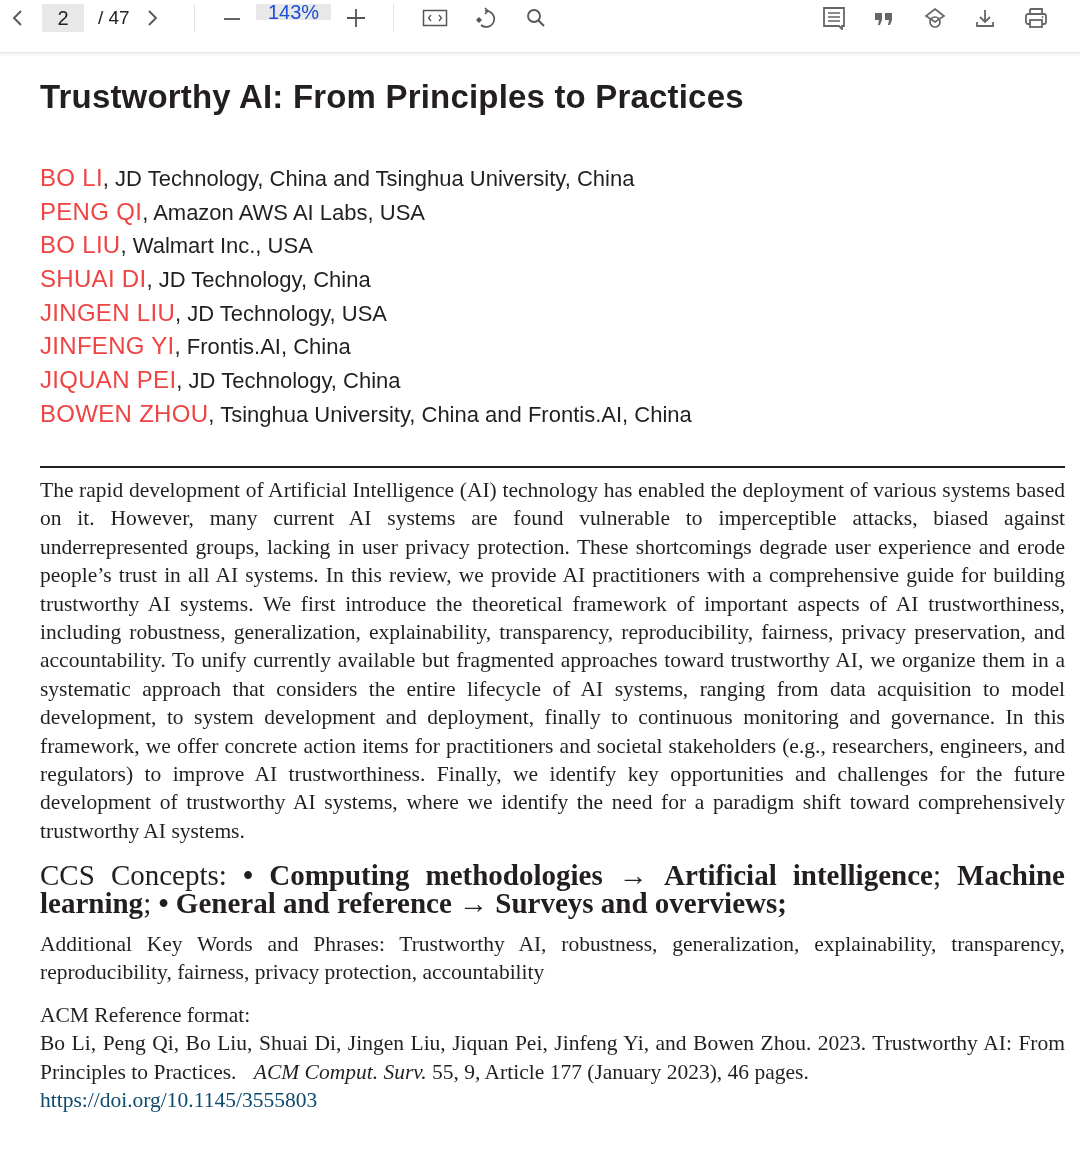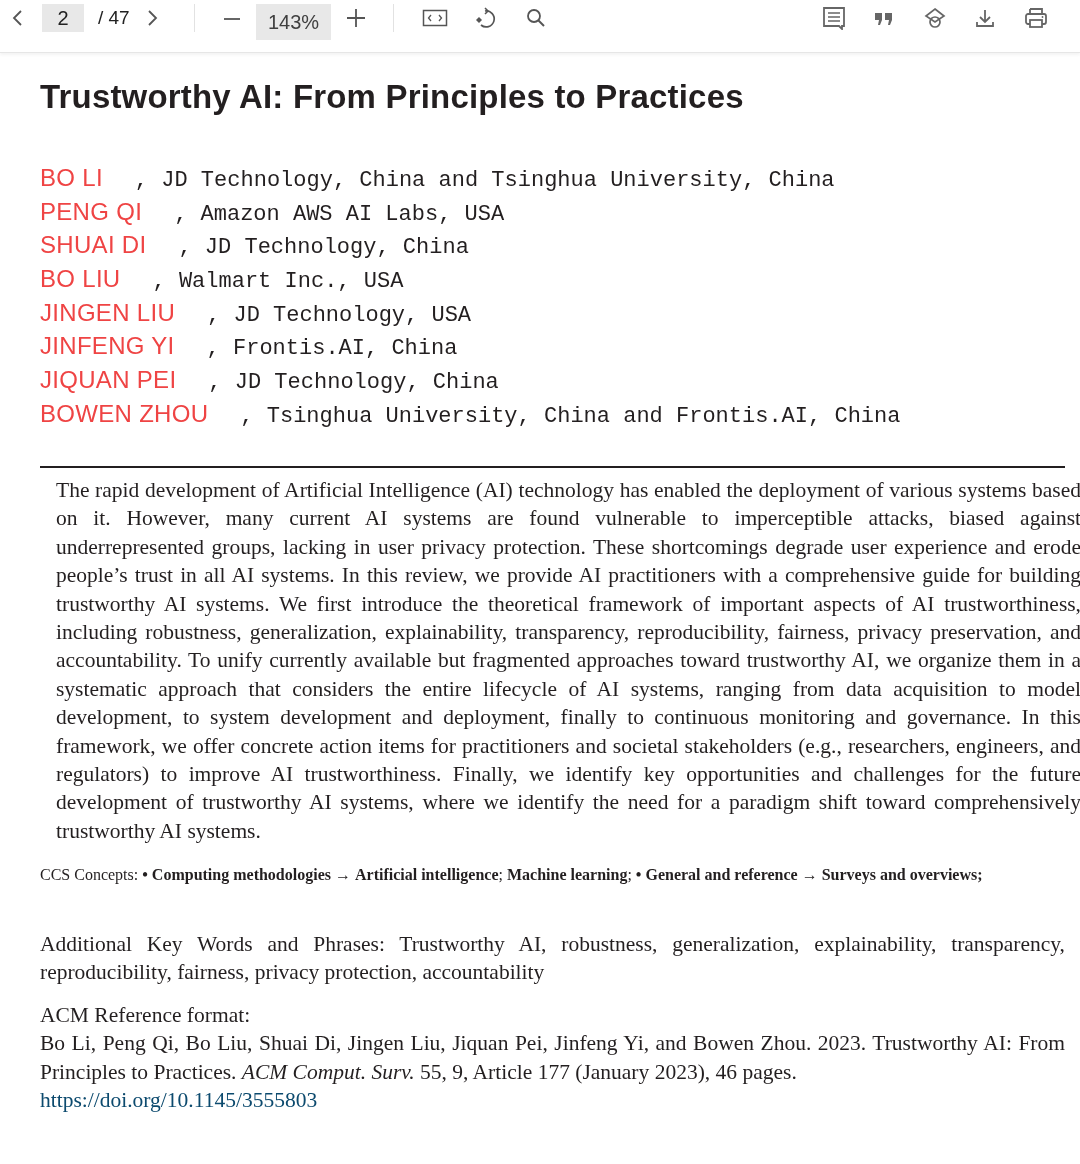--- a/index.html
+++ b/index.html
@@ -2,37 +2,37 @@
 <html><head>
   <meta charset="utf-8">
   <style>
     html, body { margin: 0; padding: 0; background: #ffffff; }
     body { width: 1080px; height: 1164px; overflow: hidden; position: relative; font-family: "Liberation Serif", serif; color: #231f20; }
     .toolbar { position: absolute; left: 0; top: 0; width: 1080px; height: 52px; background: #ffffff; border-bottom: 1px solid #e6e6e6; box-shadow: 0 2px 3px rgba(0,0,0,0.05); font-family: "Liberation Sans", sans-serif; color: #333; }
     .tb { position: absolute; top: 0; height: 36px; display: flex; align-items: center; justify-content: center; }
     .icon-svg { width: 22px; height: 22px; }
     .pagebox { left: 42px; top: 4px; width: 42px; height: 28px; background: #e8e8e8; font-size: 20px; display:flex; align-items:center; justify-content:center; color:#222; }
     .pagetotal { left: 90px; top: 4px; height: 28px; font-size: 19px; color:#222;margin-left:8px; }
-    .zoombox { left: 256px; top: 4px; width: 75px; height: 36px; background: #e8e8e8; font-size: 20px; display:flex; align-items:center; justify-content:center; color:#404040; }
+    .zoombox { left: 256px; top: 4px; width: 75px; height: 16px; background: #e8e8e8; font-size: 20px; display:flex; align-items:center; justify-content:center; color:#1d4ed8; }
     .sep { position:absolute; top: 4px; width:1px; height: 28px; background:#e2e2e2; }
     .page { position: absolute; left: 0; top: 53px; width: 1080px; }
     .title { position: absolute; left: 40px; top: 24px; font-family: "Liberation Sans", sans-serif; font-weight: bold; font-size: 34px; letter-spacing: 0.2px; color: #231f20; white-space: nowrap; transform: scaleX(0.97); transform-origin: left; }
     .authors { position: absolute; left: 40px; top: 108px; }
     .author { height: 33.7px; line-height: 33.7px; white-space: nowrap; font-size: 22px; }
     .author .name { font-family: "Liberation Sans", sans-serif; color: #ef4444; font-size: 24px; letter-spacing: 0.3px; }
-    .author .aff { font-family: Liberation Mono, monospace; color: #231f20; font-size: 22px; margin-left: 32px; }
+    .author .aff { font-family: Liberation Sans, sans-serif; color: #231f20; font-size: 22px; }
     .rule { position: absolute; left: 40px; top: 413px; width: 1025px; height: 1.5px; background: #231f20; }
-    .abstract { position: absolute; left: 56px; top: 423px; width: 1025px; font-size: 21.5px; line-height: 28.4px; text-align: justify; hyphens: auto; }
-    .ccs { position: absolute; left: 40px; top: 808px; width: 1025px; font-size: 16px; line-height: 28.4px; text-align: justify; }
+    .abstract { position: absolute; left: 40px; top: 423px; width: 1025px; font-size: 21.5px; line-height: 28.4px; text-align: justify; hyphens: auto; }
+    .ccs { position: absolute; left: 40px; top: 808px; width: 1025px; font-size: 29px; line-height: 28.4px; text-align: justify; }
     .ccs b { font-weight: bold; }
     .kw { position: absolute; left: 40px; top: 877px; width: 1025px; font-size: 21.5px; line-height: 28.4px; text-align: justify; }
     .ref { position: absolute; left: 40px; top: 948px; width: 1025px; font-size: 21.5px; line-height: 28.4px; text-align: justify; }
     .ref .head { font-weight: normal; display:block; }
     .doi { color: #0c4a6e; text-decoration: none; }
-    i { font-style: italic; }
+    i { font-style: italic; margin-left: 12px; }
   </style>
 </head>
 <body>
 
 <div class="toolbar">
   <div class="tb" style="left:4px;width:28px;">
     <svg class="icon-svg" viewBox="0 0 22 22">
         <path d="M14 4 L7 11 L14 18" fill="none" stroke="#555" stroke-width="1.8"></path>
       </svg>
   </div>
@@ -108,22 +108,22 @@
       </svg>
   </div>
 </div>
 
 <div class="page">
   <div class="title">Trustworthy AI: From Principles to Practices</div>
 
   <div class="authors">
     <div class="author"><span class="name">BO LI</span><span class="aff">, JD Technology, China and Tsinghua University, China</span></div>
     <div class="author"><span class="name">PENG QI</span><span class="aff">, Amazon AWS AI Labs, USA</span></div>
+    <div class="author"><span class="name">BO LIU</span><span class="aff">, Walmart Inc., USA</span></div>
     <div class="author"><span class="name">SHUAI DI</span><span class="aff">, JD Technology, China</span></div>
-    <div class="author"><span class="name">BO LIU</span><span class="aff">, Walmart Inc., USA</span></div>
     <div class="author"><span class="name">JINGEN LIU</span><span class="aff">, JD Technology, USA</span></div>
     <div class="author"><span class="name">JINFENG YI</span><span class="aff">, Frontis.AI, China</span></div>
     <div class="author"><span class="name">JIQUAN PEI</span><span class="aff">, JD Technology, China</span></div>
     <div class="author"><span class="name">BOWEN ZHOU</span><span class="aff">, Tsinghua University, China and Frontis.AI, China</span></div>
   </div>
 
   <div class="rule"></div>
 
   <div class="abstract" lang="en">The rapid development of Artificial Intelligence (AI) technology has enabled the deployment of various systems based on it. However, many current AI systems are found vulnerable to imperceptible attacks, biased against underrepresented groups, lacking in user privacy protection. These shortcomings degrade user experience and erode people’s trust in all AI systems. In this review, we provide AI practitioners with a comprehensive guide for building trustworthy AI systems. We first introduce the theoretical framework of important aspects of AI trustworthiness, including robustness, generalization, explainability, transparency, reproducibility, fairness, privacy preservation, and accountability. To unify currently available but fragmented approaches toward trustworthy AI, we organize them in a systematic approach that considers the entire lifecycle of AI systems, ranging from data acquisition to model development, to system development and deployment, finally to continuous monitoring and governance. In this framework, we offer concrete action items for practitioners and societal stakeholders (e.g., researchers, engineers, and regulators) to improve AI trustworthiness. Finally, we identify key opportunities and challenges for the future development of trustworthy AI systems, where we identify the need for a paradigm shift toward comprehensively trustworthy AI systems.</div>
 

